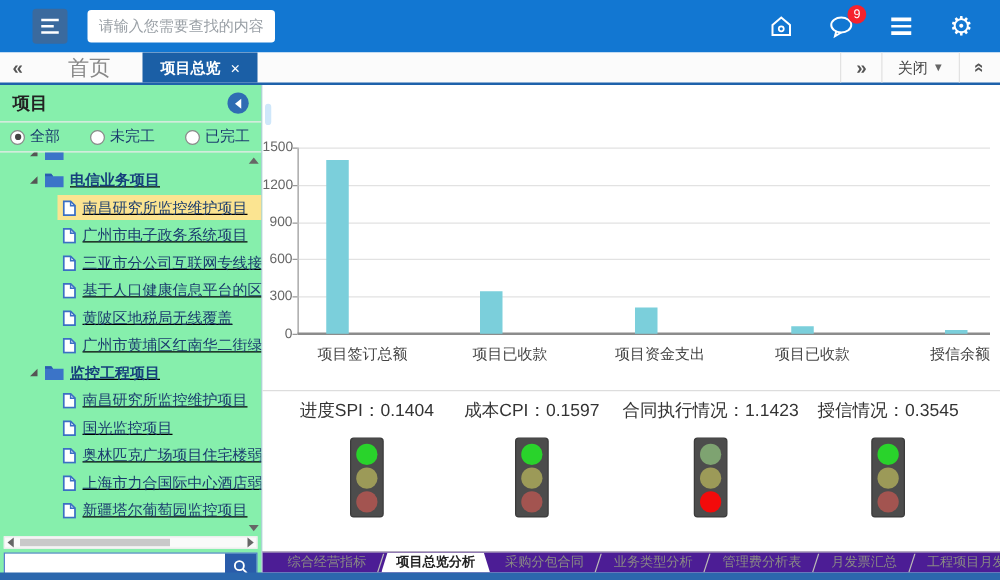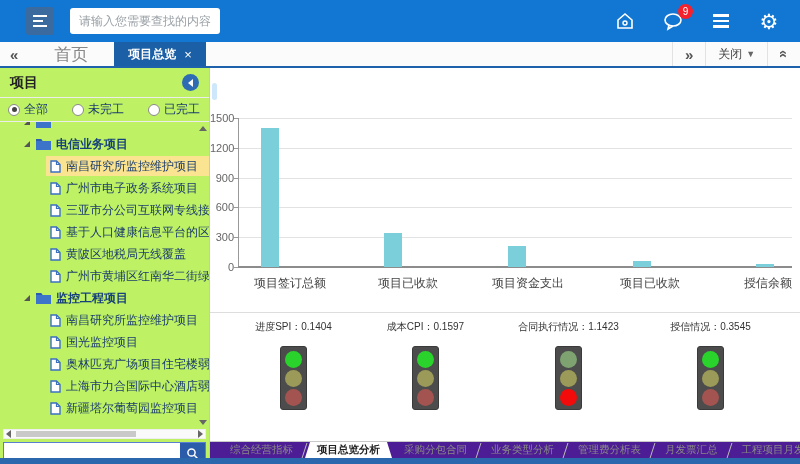--- a/index.html
+++ b/index.html
@@ -32,33 +32,33 @@
   .tab-active .x { font-weight:normal; font-size:13px; cursor:pointer; }
   .strip-right { margin-left:auto; display:flex; align-items:stretch; }
   .strip-right > div { display:flex; align-items:center; padding:0 12px; border-left:1px solid #e2e2e2;
     font-size:12px; color:#444; cursor:pointer; gap:4px; }
   .up2 { transform:rotate(90deg); font-weight:bold; font-size:14px; color:#555; }
 
   
   .page-body { display:flex; height:396px; position:relative; }
 
   
-  .sidebar { width:210px; border-right:1px solid #b9cadf; display:flex; flex-direction:column; background:#bef264; }
+  .sidebar { width:210px; border-right:1px solid #b9cadf; display:flex; flex-direction:column; background:#86efac; }
   .sb-header { height:30px; display:flex; align-items:center; padding:0 10px; border-bottom:1px solid #ececec; }
   .sb-title { font-size:14px; font-weight:bold; color:#222; }
   .collapse-btn { margin-left:auto; width:17px; height:17px; border-radius:50%; background:#2f6cb3;
     display:flex; align-items:center; justify-content:center; cursor:pointer; }
   .collapse-btn i { width:0; height:0; border-top:4px solid transparent; border-bottom:4px solid transparent;
     border-right:5px solid #fff; margin-right:1px; }
   .filters { height:24px; display:flex; align-items:center; gap:24px; padding:0 8px; border-bottom:1px solid #ececec; }
   .filter { display:flex; align-items:center; gap:4px; font-size:12px; color:#1b3c6e; cursor:pointer; }
   .radio { width:12px; height:12px; border-radius:50%; border:1px solid #8a8a8a; background:#fff; position:relative; }
   .radio.sel::after { content:''; position:absolute; left:2.5px; top:2.5px; width:5px; height:5px; border-radius:50%; background:#444; }
 
-  .tree { flex:1; overflow:hidden; position:relative; padding-top:2px; }
+  .tree { flex:1; overflow:hidden; position:relative; padding-top:2px;text-decoration:underline; }
   .trow { height:22px; display:flex; align-items:center; font-size:12px; color:#1b3c6e; cursor:pointer; white-space:nowrap; }
   .trow.partial { margin-top:-13px; }
   .trow .inner { display:flex; align-items:center; gap:5px; height:20px; padding:0 4px; }
   .trow.folder .inner { margin-left:20px; font-weight:bold; color:#16407c; }
   .trow.file .inner { margin-left:46px; }
   .trow.hl .inner { background:#fbe491; padding-right:14px; }
   .tri { width:0; height:0; border-left:6px solid transparent; border-bottom:6px solid #555; margin-right:1px; }
   .vscroll { position:absolute; right:1px; top:4px; bottom:4px; width:10px; display:flex; flex-direction:column;
     justify-content:space-between; align-items:center; }
   .arr-up { width:0;height:0;border-left:4px solid transparent;border-right:4px solid transparent;border-bottom:5px solid #666; }
@@ -77,21 +77,21 @@
   .chart { position:absolute; left:28px; top:50px; right:8px; height:149px; border-left:1px solid #999; }
   .gl { position:absolute; left:0; right:0; height:1px; background:#e2e2e2; }
   .xaxis { position:absolute; left:-1px; right:0; bottom:-1px; height:2px; background:#8c8c8c; }
   .ylab { position:absolute; width:24px; text-align:right; font-size:11px; color:#666; }
   .bar { position:absolute; bottom:0; width:18px; }
   .cat { position:absolute; top:207px; width:110px; text-align:center; font-size:12px; color:#444; }
   .tick { position:absolute; left:24px; width:4px; height:1px; background:#999; }
   .rule { position:absolute; top:244px; left:0; right:0; border-top:1px solid #ddd; }
 
   .lightcol { position:absolute; top:252px; width:135px; display:flex; flex-direction:column; align-items:center; }
-  .lightlab { font-size:10px; color:#333; margin-bottom:12px; white-space:nowrap; }
+  .lightlab { font-size:14px; color:#333; margin-bottom:12px; white-space:nowrap; }
   .tlight { width:27px; height:64px; background:#4c4c4c; border:1px solid #3a3a3a; border-radius:3px;
     display:flex; flex-direction:column; align-items:center; justify-content:center; gap:2px; }
   .lamp { width:17px; height:17px; border-radius:50%; }
   .g-on { background:#29d32b; } .g-dim { background:#7ea371; }
   .y-dim { background:#9c9a58; }
   .r-on { background:#f30b0b; } .r-dim { background:#a35450; }
 
   .sheetstrip { position:absolute; left:0; right:0; bottom:6px; height:17px; background:#4c1d95;
     border-top:1px solid #c9c9c9; display:flex; align-items:stretch; padding-left:8px; overflow:hidden; }
   .stab { position:relative; display:flex; align-items:center; padding:0 12px; font-size:10.5px; color:#8a8a85;

